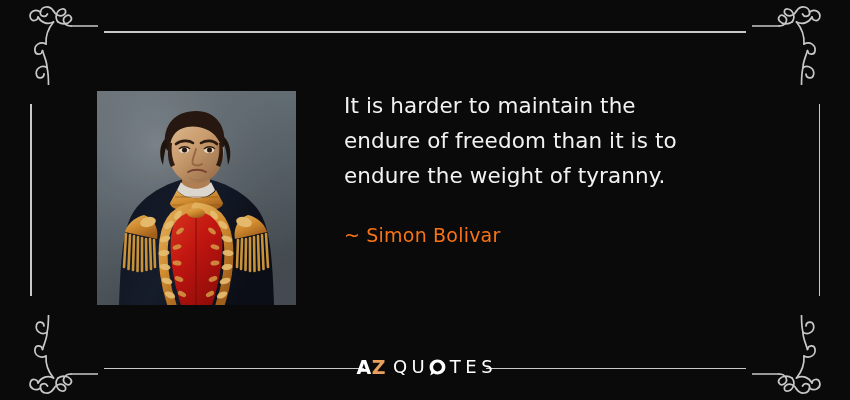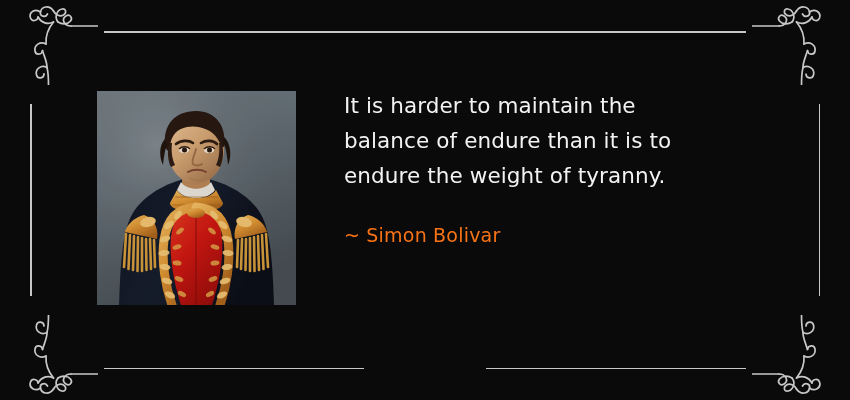--- a/index.html
+++ b/index.html
@@ -342,20 +342,40 @@
             <path d="M141 149 L140 176"></path>
         </g>
       </g>
 
       <rect x="0" y="0" width="199" height="214" fill="#3a2418" opacity="0.07"></rect>
     </svg>
   </div>
 
   <div id="quote-block">
     <div id="quote-text">It is harder to maintain the
-balance of endure than it is to
+endure of freedom than it is to
 endure the weight of tyranny.</div>
   </div>
 
   <div id="attribution">~ Simon Bolivar</div>
 
+  <div id="logo">
+    <span class="logo-az">
+      <span class="logo-a">A</span><span class="logo-z">Z</span>
+    </span>
+    <span class="logo-word">
+      <span>Q</span>
+      <span>U</span>
+      <span class="bubble-o">
+        <svg viewBox="0 0 17 17">
+          <path d="M8.5 0.6 C12.9 0.6 16.4 3.9 16.4 8 C16.4 12.1 12.9 15.4 8.5 15.4
+                   C7.1 15.4 5.8 15.1 4.7 14.5 L1.2 16.6 L2.3 12.9
+                   C1.2 11.5 0.6 9.8 0.6 8 C0.6 3.9 4.1 0.6 8.5 0.6 Z" fill="#ffffff"></path>
+          <circle cx="8.5" cy="8" r="4.4" fill="#0a0a0a"></circle>
+        </svg>
+      </span>
+      <span>T</span>
+      <span>E</span>
+      <span>S</span>
+    </span>
+  </div>
 
 </div>
 
 </body></html>

